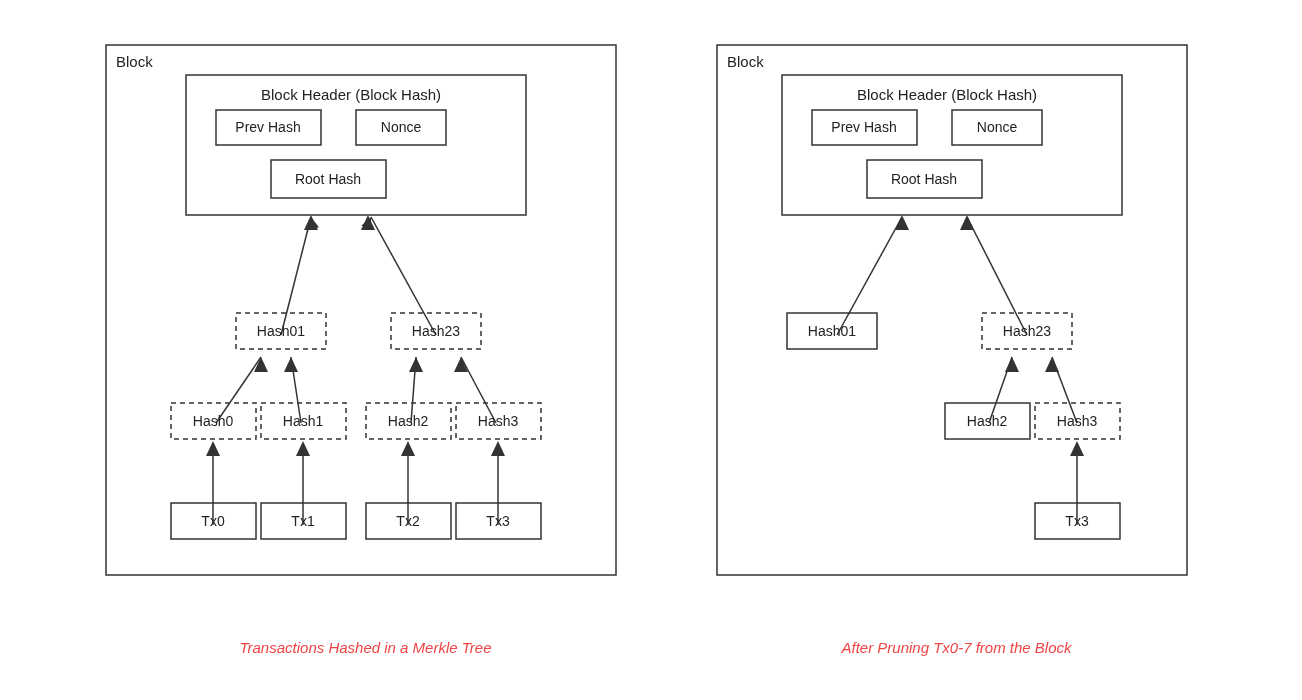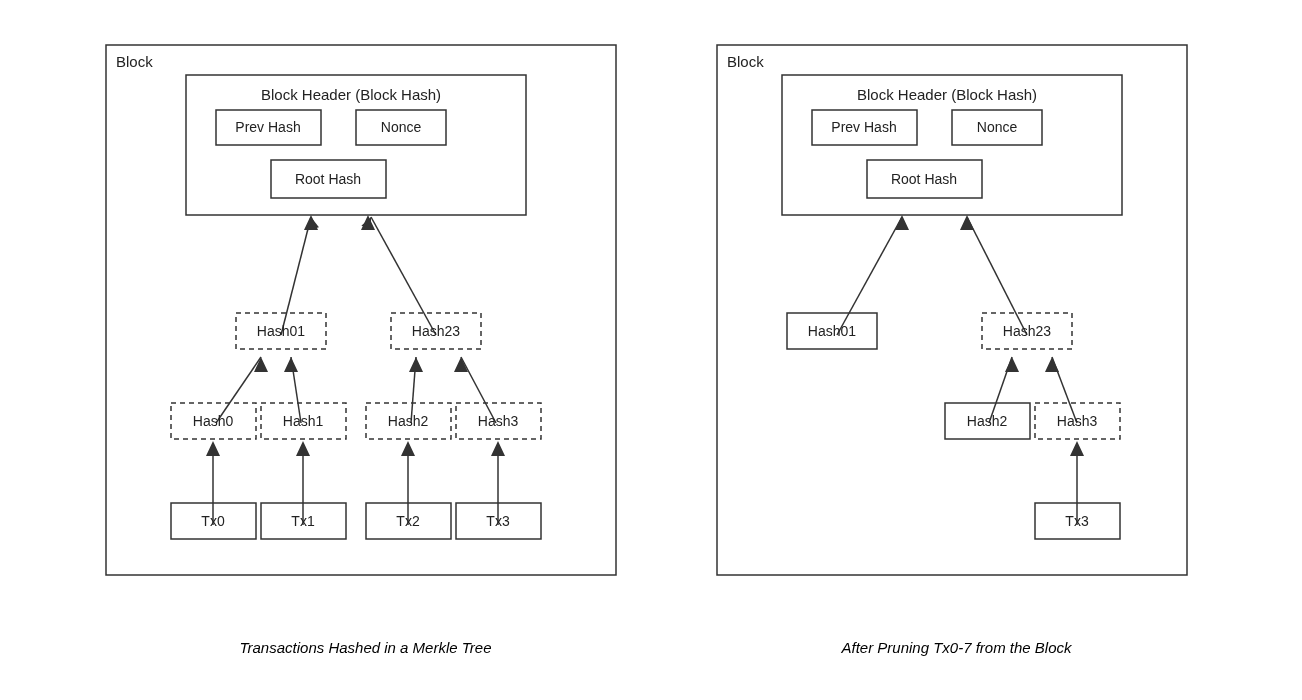--- a/index.html
+++ b/index.html
@@ -20,21 +20,21 @@
       padding: 20px 40px;
     }
     .diagram {
       display: flex;
       flex-direction: column;
       align-items: center;
     }
     .caption {
       font-size: 15px;
       margin-top: 14px;
-      color: #000000;
+      color: #ef4444;
       text-align: center;
       font-style: italic;
     }
   </style>
 </head>
 <body>
 
 <div class="diagrams-container">
 
   <div class="diagram">

